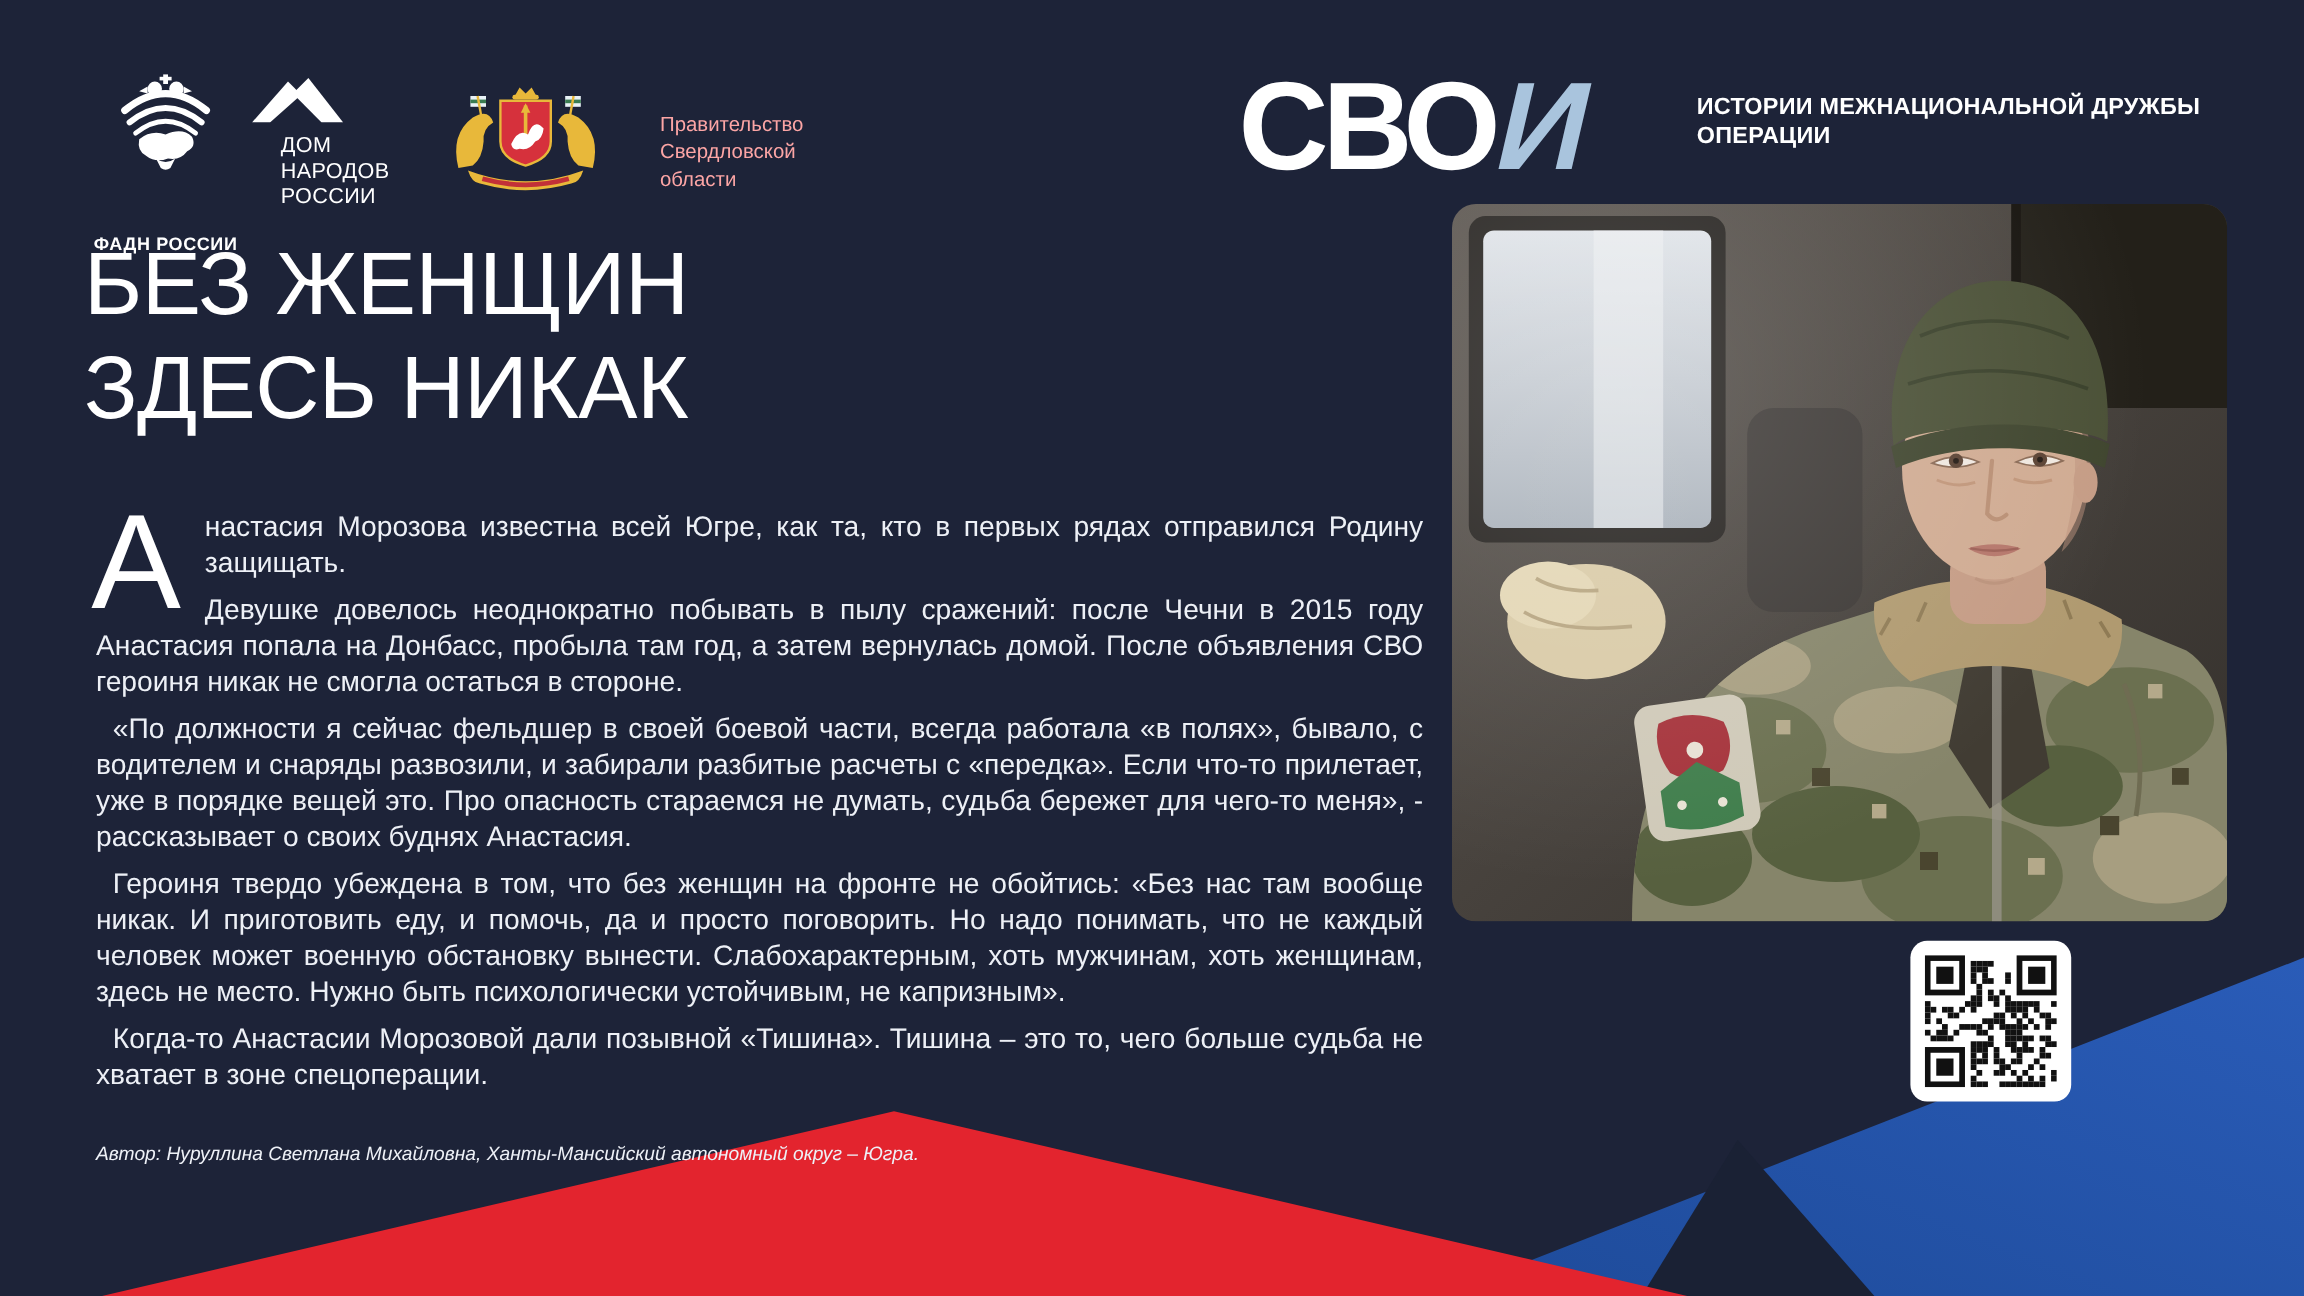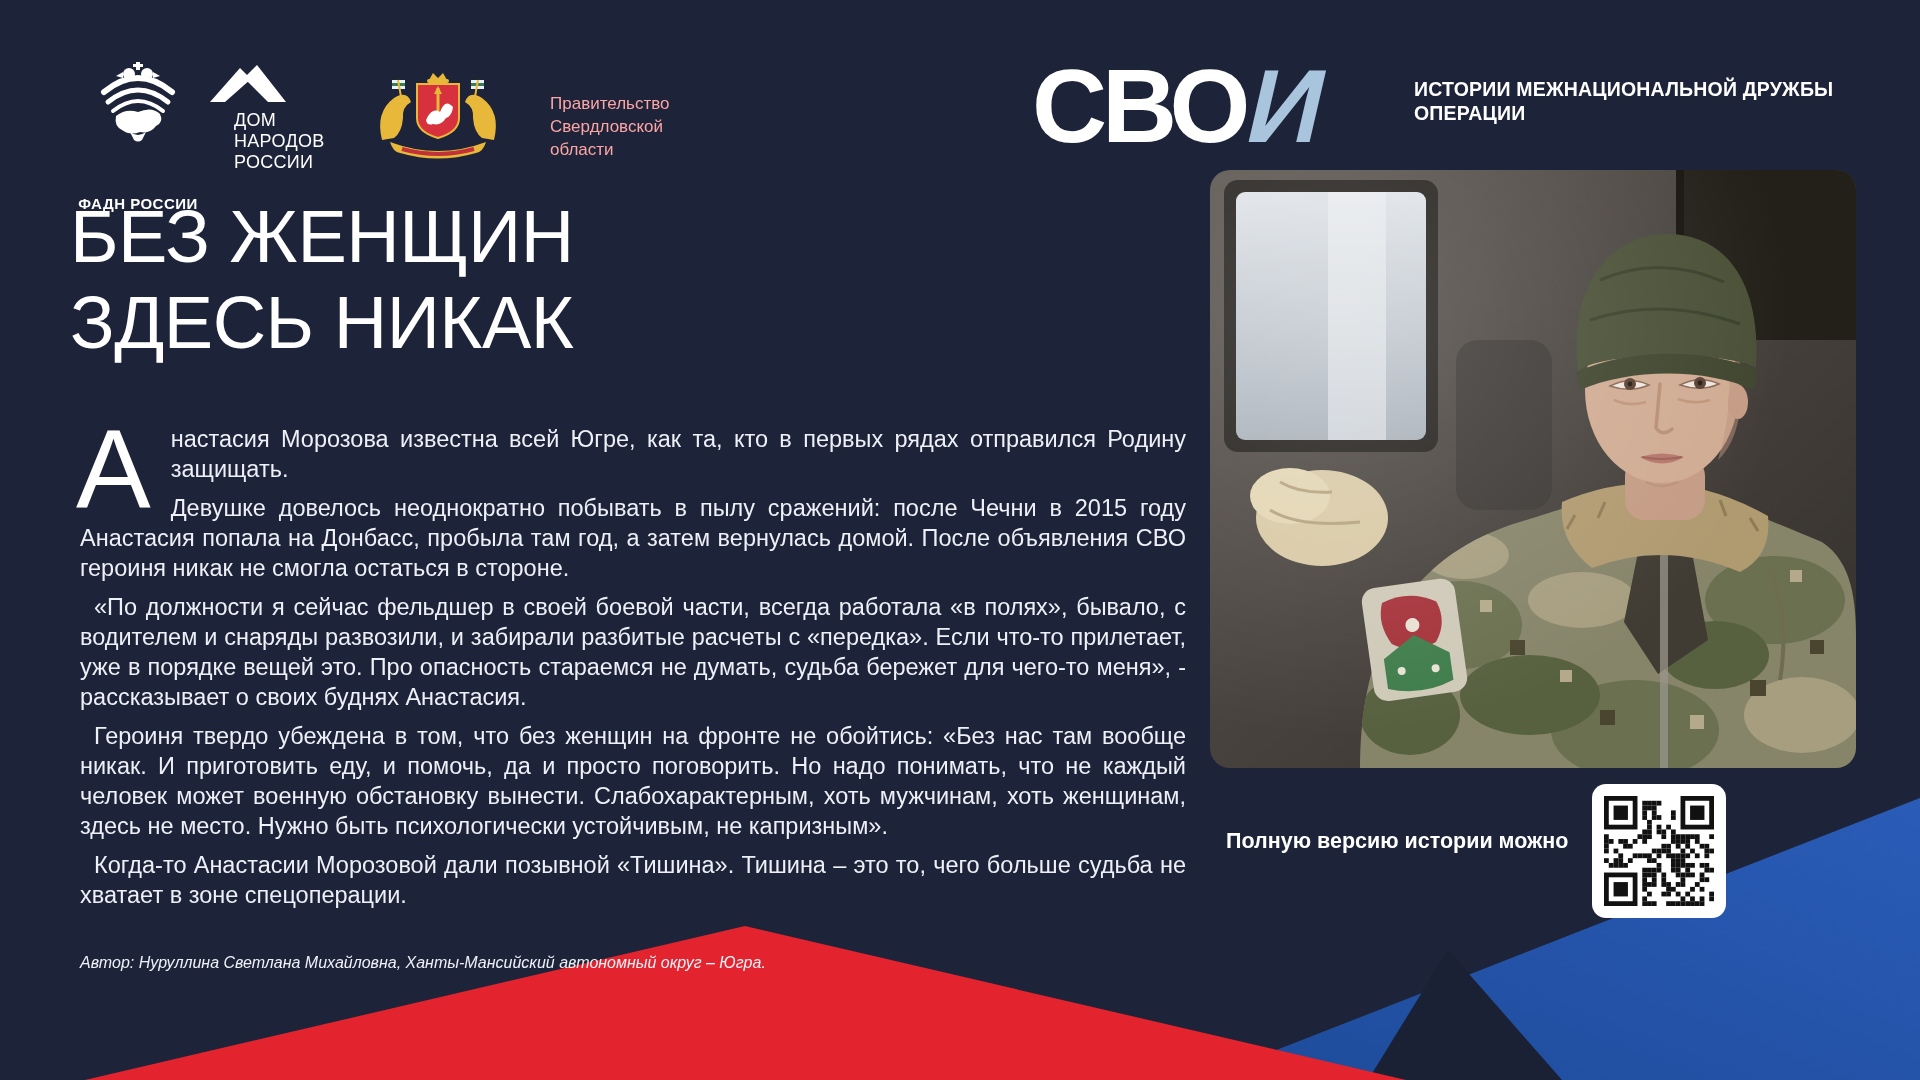--- a/index.html
+++ b/index.html
@@ -239,21 +239,20 @@
       <g>
         <path d="M368,202 C358,118 398,66 454,64 C516,62 552,114 546,198 C518,180 382,182 368,202 Z" fill="#4a5036"></path>
         <path d="M366,202 C420,178 496,178 548,200 L544,220 C496,198 420,198 370,220 Z" fill="#3f452e"></path>
         <path d="M390,110 q60,-26 124,2 M380,150 q72,-24 150,4" stroke="#39402a" stroke-width="3" fill="none"></path>
       </g>
       <rect width="646" height="598" fill="url(#glow)"></rect>
     </svg>
   </div>
 
   <div id="qr-text" class="abs">
-    <div>Полную версию истории можно</div>
   </div>
   <div id="qr-box" class="abs">
     <svg viewBox="0 0 92 92" aria-hidden="true">
         <rect x="32" y="4" width="4" height="4" fill="#111"></rect>
         <rect x="36" y="4" width="4" height="4" fill="#111"></rect>
         <rect x="40" y="4" width="4" height="4" fill="#111"></rect>
         <rect x="44" y="4" width="4" height="4" fill="#111"></rect>
         <rect x="32" y="8" width="4" height="4" fill="#111"></rect>
         <rect x="36" y="8" width="4" height="4" fill="#111"></rect>
         <rect x="40" y="8" width="4" height="4" fill="#111"></rect>

